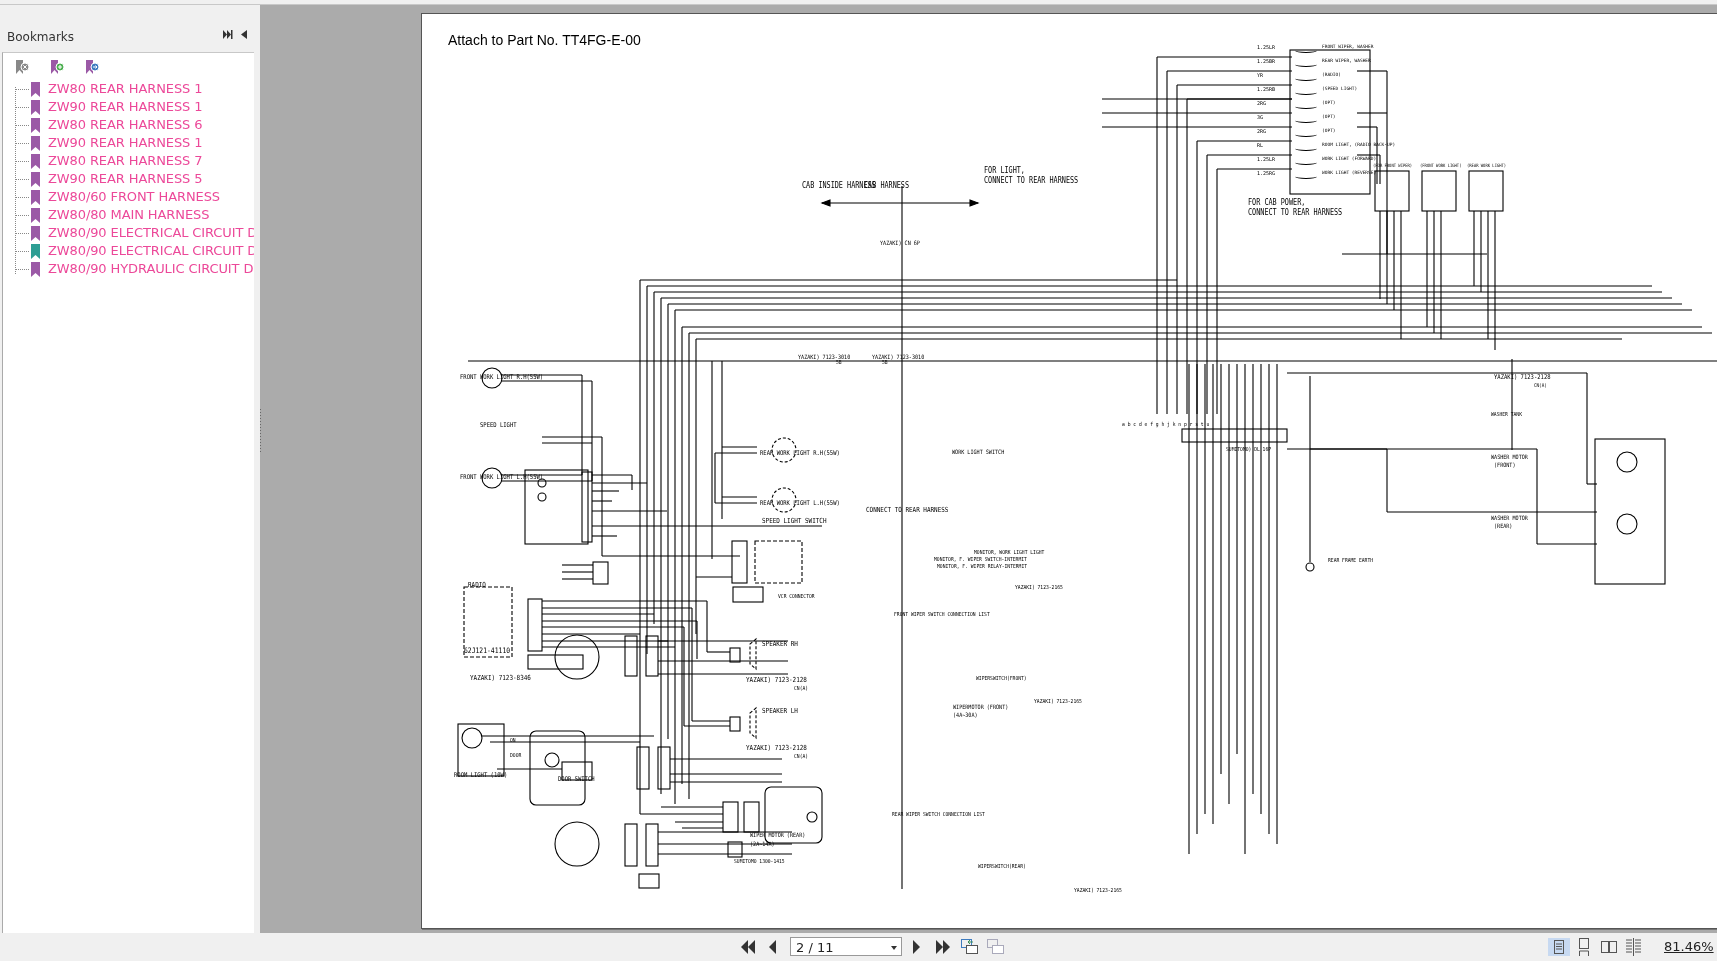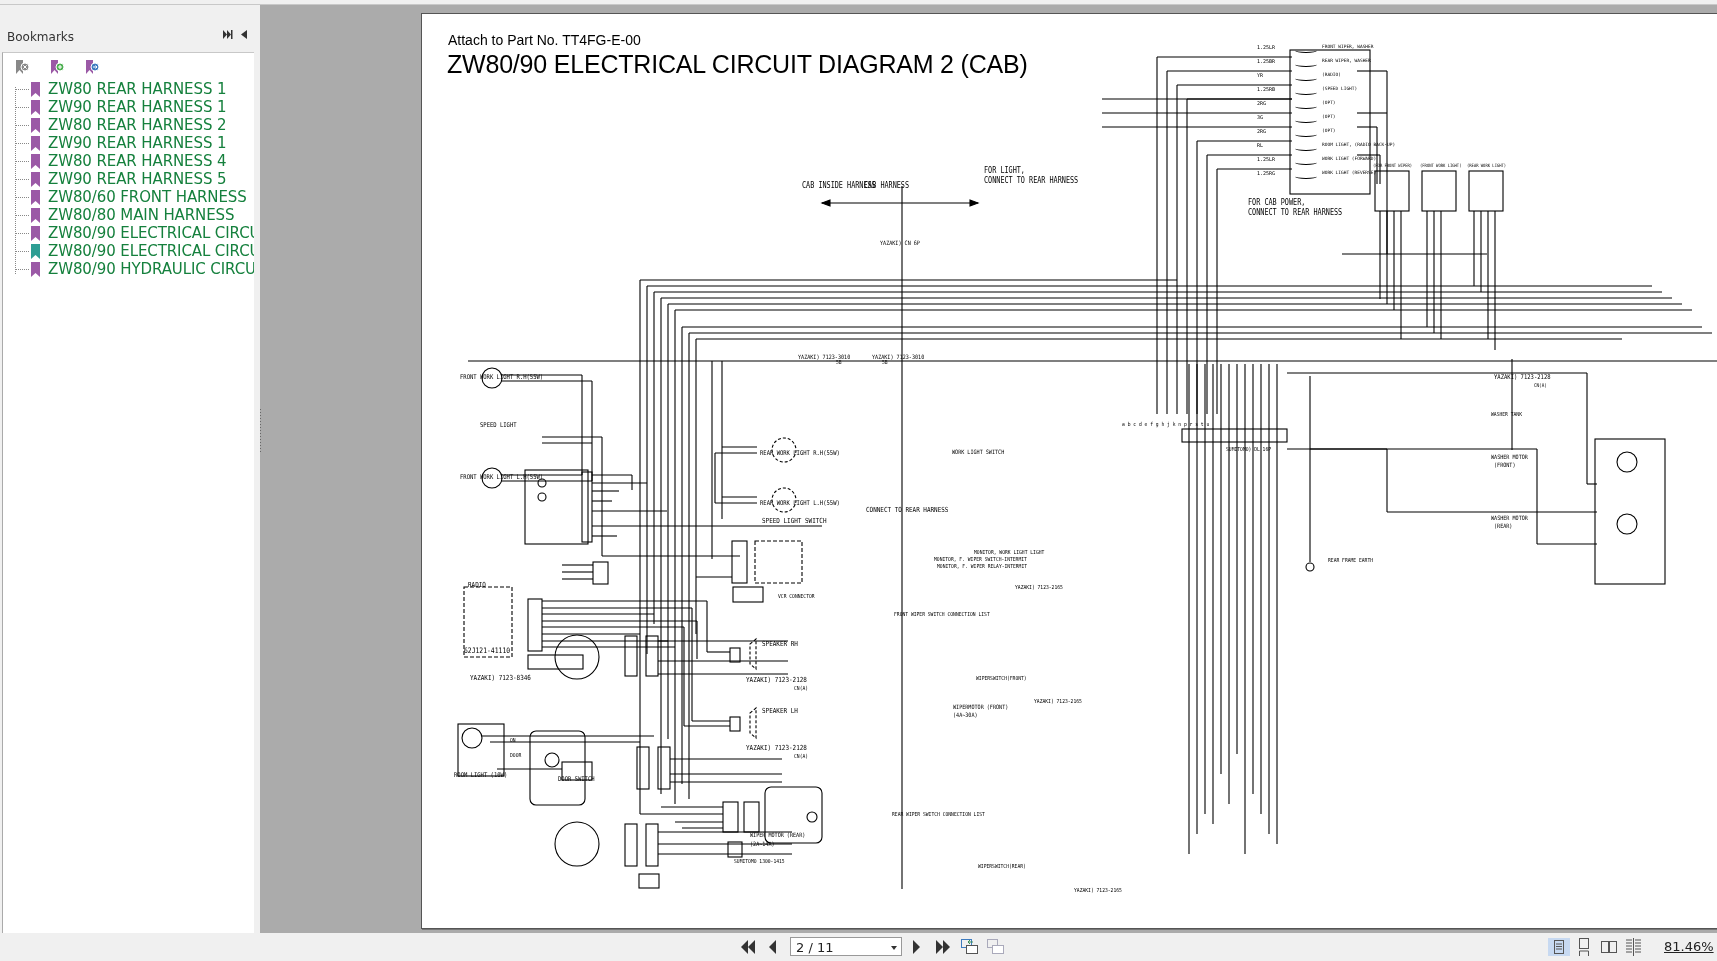--- a/index.html
+++ b/index.html
@@ -12,21 +12,21 @@
   .sb-title { position:absolute; left:7px; top:5px; font-size:12px; color:#333; font-family:"DejaVu Sans", sans-serif; }
   .sb-btn { position:absolute; top:4px; font-size:11px; color:#333; cursor:pointer; }
   .sb-panel { position:absolute; left:2px; top:27px; width:251px; height:893px; background:#fff; border-left:1px solid #aaa; border-top:1px solid #c8c8c8; }
   .sb-toolbar { position:absolute; left:0; top:0; width:251px; height:25px; }
   .tb-icon { position:absolute; top:6px; width:14px; height:16px; cursor:pointer; }
   .bm-list { position:absolute; left:0; top:27px; width:251px; }
   .bm-item { position:relative; height:18px; line-height:18px; white-space:nowrap; overflow:hidden; cursor:pointer; }
   .bm-dots { position:absolute; left:12px; top:0; width:14px; height:9px; border-bottom:1px dotted #888; }
   .bm-vline { position:absolute; left:12px; top:34px; width:0; height:187px; border-left:1px dotted #888; }
   .bm-flag { position:absolute; left:28px; top:2px; width:9px; height:15px; }
-  .bm-label { position:absolute; left:45px; top:0; font-size:15px; color:#15803d; font-family:"DejaVu Sans", sans-serif; letter-spacing:-0.1px; }
+  .bm-label { position:absolute; left:45px; top:0; font-size:13px; color:#ec4899; font-family:"DejaVu Sans", sans-serif; letter-spacing:-0.1px; }
   .hscroll { position:absolute; left:2px; top:916px; width:251px; height:15px; background:#f0f0f0; }
   .hs-left, .hs-right { position:absolute; top:0; width:16px; height:15px; text-align:center; font-size:11px; line-height:15px; color:#555; cursor:pointer; }
   .hs-left { left:2px; } .hs-right { right:2px; }
   .hs-thumb { position:absolute; left:18px; top:1px; width:171px; height:13px; background:#cdcdcd; cursor:pointer; }
   .splitter { position:absolute; left:256px; top:5px; width:4px; height:928px; background:#f0f0f0; cursor:ew-resize; }
   .grip { position:absolute; left:259px; top:408px; width:3px; height:46px;
           background-image:radial-gradient(#666 40%, transparent 45%); background-size:3px 3px; }
   
   .viewer { position:absolute; left:256px; top:5px; width:1461px; height:928px; background:#ababab; }
   .page { position:absolute; left:421px; top:13px; width:1296px; height:914px; background:#fff;
@@ -102,35 +102,35 @@
           <span class="bm-flag"><svg width="9" height="15">
               <path d="M0 0 H9 V15 L4.5 11 L0 15 Z" fill="#9b59a6"></path>
             </svg></span>
           <span class="bm-label">ZW90 REAR HARNESS 1</span>
         </div>
         <div class="bm-item">
           <span class="bm-dots"></span>
           <span class="bm-flag"><svg width="9" height="15">
               <path d="M0 0 H9 V15 L4.5 11 L0 15 Z" fill="#9b59a6"></path>
             </svg></span>
-          <span class="bm-label">ZW80 REAR HARNESS 2</span>
+          <span class="bm-label">ZW80 REAR HARNESS 6</span>
         </div>
         <div class="bm-item">
           <span class="bm-dots"></span>
           <span class="bm-flag"><svg width="9" height="15">
               <path d="M0 0 H9 V15 L4.5 11 L0 15 Z" fill="#9b59a6"></path>
             </svg></span>
           <span class="bm-label">ZW90 REAR HARNESS 1</span>
         </div>
         <div class="bm-item">
           <span class="bm-dots"></span>
           <span class="bm-flag"><svg width="9" height="15">
               <path d="M0 0 H9 V15 L4.5 11 L0 15 Z" fill="#9b59a6"></path>
             </svg></span>
-          <span class="bm-label">ZW80 REAR HARNESS 4</span>
+          <span class="bm-label">ZW80 REAR HARNESS 7</span>
         </div>
         <div class="bm-item">
           <span class="bm-dots"></span>
           <span class="bm-flag"><svg width="9" height="15">
               <path d="M0 0 H9 V15 L4.5 11 L0 15 Z" fill="#9b59a6"></path>
             </svg></span>
           <span class="bm-label">ZW90 REAR HARNESS 5</span>
         </div>
         <div class="bm-item">
           <span class="bm-dots"></span>
@@ -175,21 +175,20 @@
     <span class="hs-right">❯</span>
   </div>
 </div>
 
 <div class="viewer"></div>
 <div class="splitter"></div>
 <div class="grip"></div>
 
 <div class="page">
   <div class="doc-sub">Attach to Part No. TT4FG-E-00</div>
-  <div class="doc-title">ZW80/90 ELECTRICAL CIRCUIT DIAGRAM 2 (CAB)</div>
 
   <svg class="diagram" width="1296" height="914">
     <g stroke="#000" stroke-width="1.1" fill="none">
 
       <line x1="480" y1="172" x2="480" y2="875"></line>
 
       <line x1="400" y1="189" x2="556" y2="189"></line>
       <path d="M400 189 l8 -3 v6 z M556 189 l-8 -3 v6 z" fill="#000"></path>
 
       <g>

